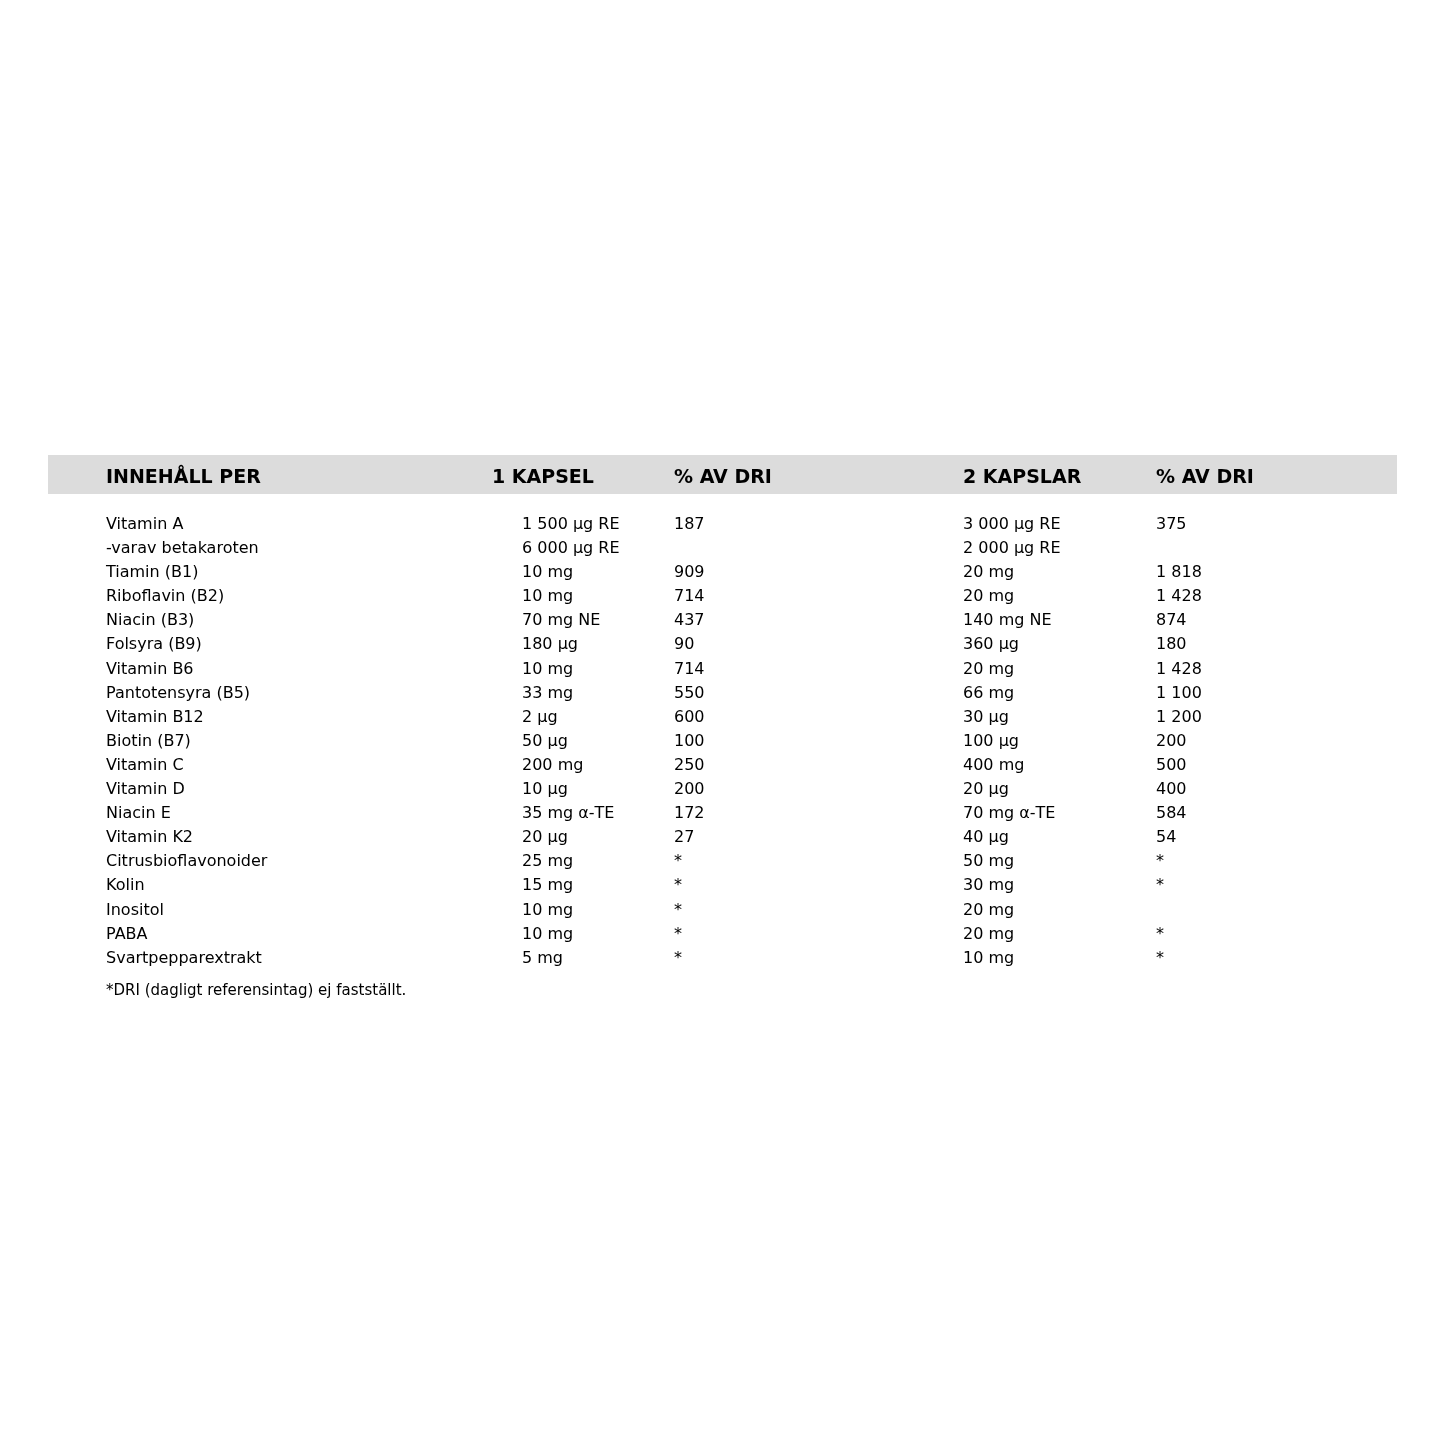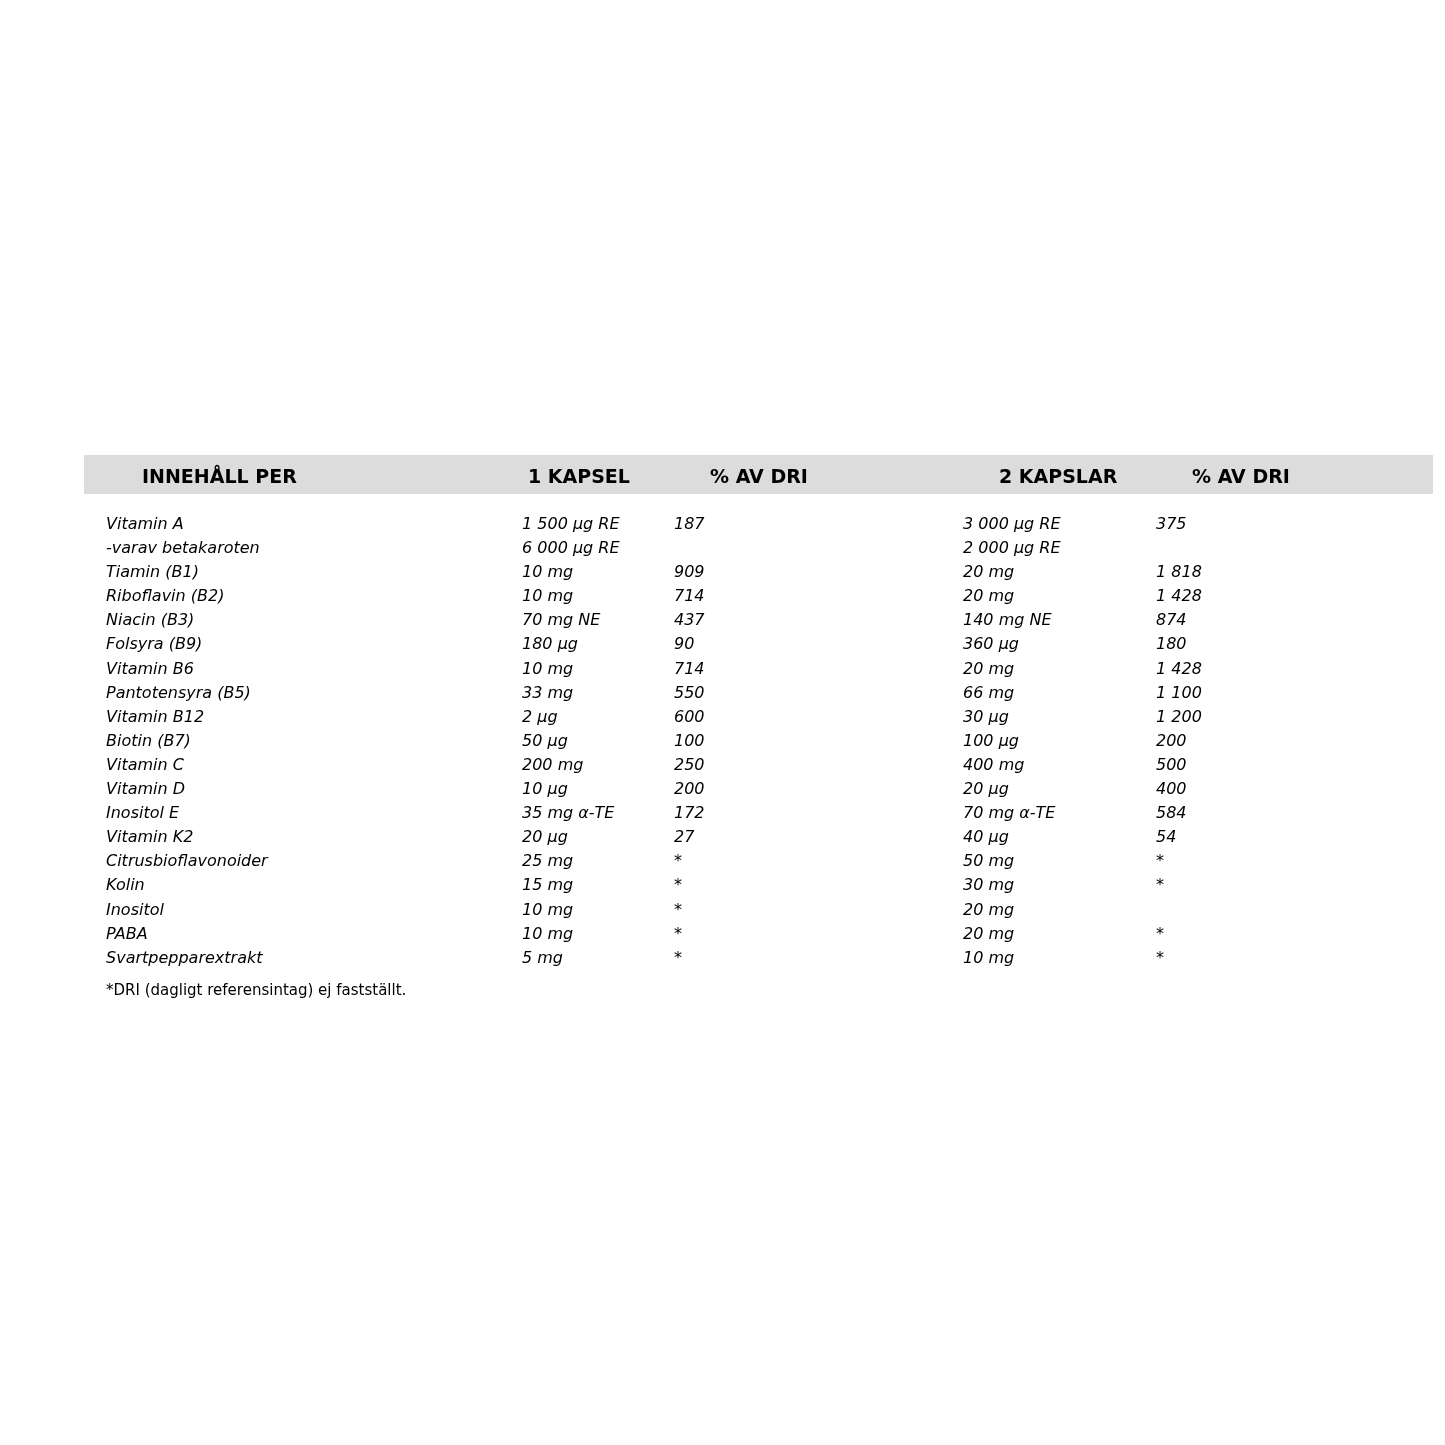--- a/index.html
+++ b/index.html
@@ -15,37 +15,35 @@
       color: #000000;
       overflow: hidden;
     }
     .header-band {
       position: absolute;
       left: 48px;
       top: 455px;
       width: 1349px;
       height: 39px;
       background: #dcdcdc;
-      margin-left: 36px;
     }
     .hcell {
       position: absolute;
       top: 0;
       line-height: 39px;
       font-size: 19px;
       font-weight: bold;
       white-space: nowrap;
       margin-top: 2px;
     }
     .rows {
       position: absolute;
       left: 0;
       top: 512px;
       width: 1445px;
-      font-style: italic;
     }
     .row {
       position: relative;
       height: 24.1px;
     }
     .cell {
       position: absolute;
       top: 0;
       font-size: 16px;
       line-height: 24px;
@@ -160,21 +158,21 @@
     <span class="cell c4">500</span>
   </div>
   <div class="row">
     <span class="cell c0">Vitamin D</span>
     <span class="cell c1">10 µg</span>
     <span class="cell c2">200</span>
     <span class="cell c3">20 µg</span>
     <span class="cell c4">400</span>
   </div>
   <div class="row">
-    <span class="cell c0">Inositol E</span>
+    <span class="cell c0">Niacin E</span>
     <span class="cell c1">35 mg α-TE</span>
     <span class="cell c2">172</span>
     <span class="cell c3">70 mg α-TE</span>
     <span class="cell c4">584</span>
   </div>
   <div class="row">
     <span class="cell c0">Vitamin K2</span>
     <span class="cell c1">20 µg</span>
     <span class="cell c2">27</span>
     <span class="cell c3">40 µg</span>

